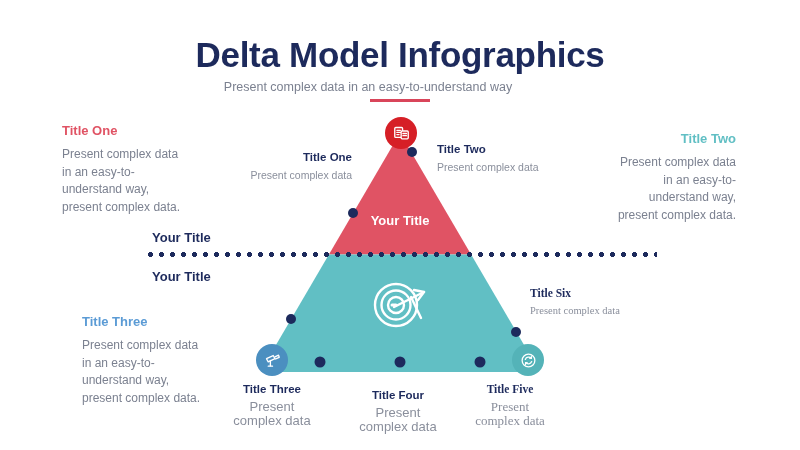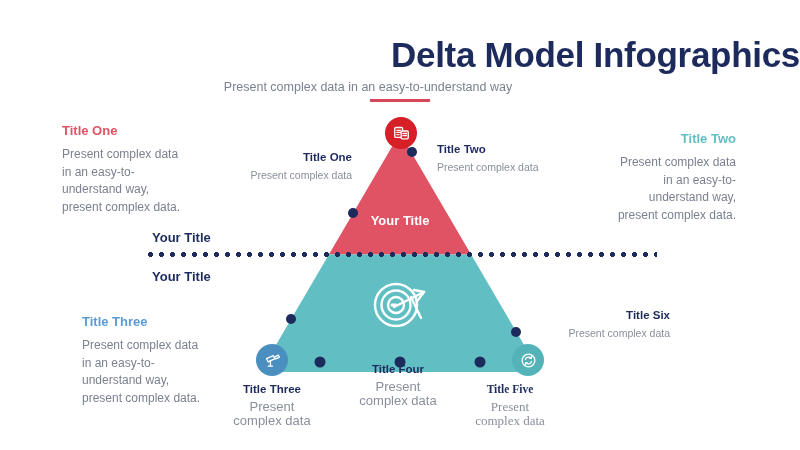--- a/index.html
+++ b/index.html
@@ -19,21 +19,21 @@
     width: 800px;
     height: 450px;
   }
 
   
   .main-title {
     position: absolute;
     left: 0;
     top: 34px;
     width: 800px;
-    text-align: right;
+    text-align: center;
     font-size: 35px;
     font-weight: bold;
     color: #1d2a5c;
     letter-spacing: -0.3px;
     line-height: 42px;
   }
   .subtitle {
     position: absolute;
     left: 0;
     top: 79px;
@@ -152,31 +152,31 @@
   .callout-body {
     font-size: 10.5px;
     color: #8a8f9c;
     line-height: 14px;
     margin-top: 3px;
     white-space: pre-line;
   }
 
   #callout-one   { left: 222px; top: 150px; width: 130px; text-align: right; }
   #callout-two   { left: 437px; top: 142px; width: 140px; text-align: left; }
-  #callout-six   { left: 530px; top: 308px; width: 140px; text-align: right; }
+  #callout-six   { left: 530px; top: 286px; width: 140px; text-align: left; font-family: Liberation Serif, serif; }
 
   .bottom-callout {
     position: absolute;
     width: 104px;
     text-align: center;
   }
   .bottom-callout .callout-title { font-size: 11.5px; }
   .bottom-callout .callout-body  { font-size: 13px; }
   #callout-three { left: 220px; top: 382px; }
-  #callout-four  { left: 346px; top: 362px; }
+  #callout-four  { left: 346px; top: 388px; }
   #callout-five  { left: 458px; top: 382px; font-family: Liberation Serif, serif; }
 </style>
 </head>
 <body>
 
 <div id="stage">
 
   <div class="main-title">Delta Model Infographics</div>
   <div class="subtitle">Present complex data in an easy-to-understand way</div>
   <div class="accent-bar"></div>

